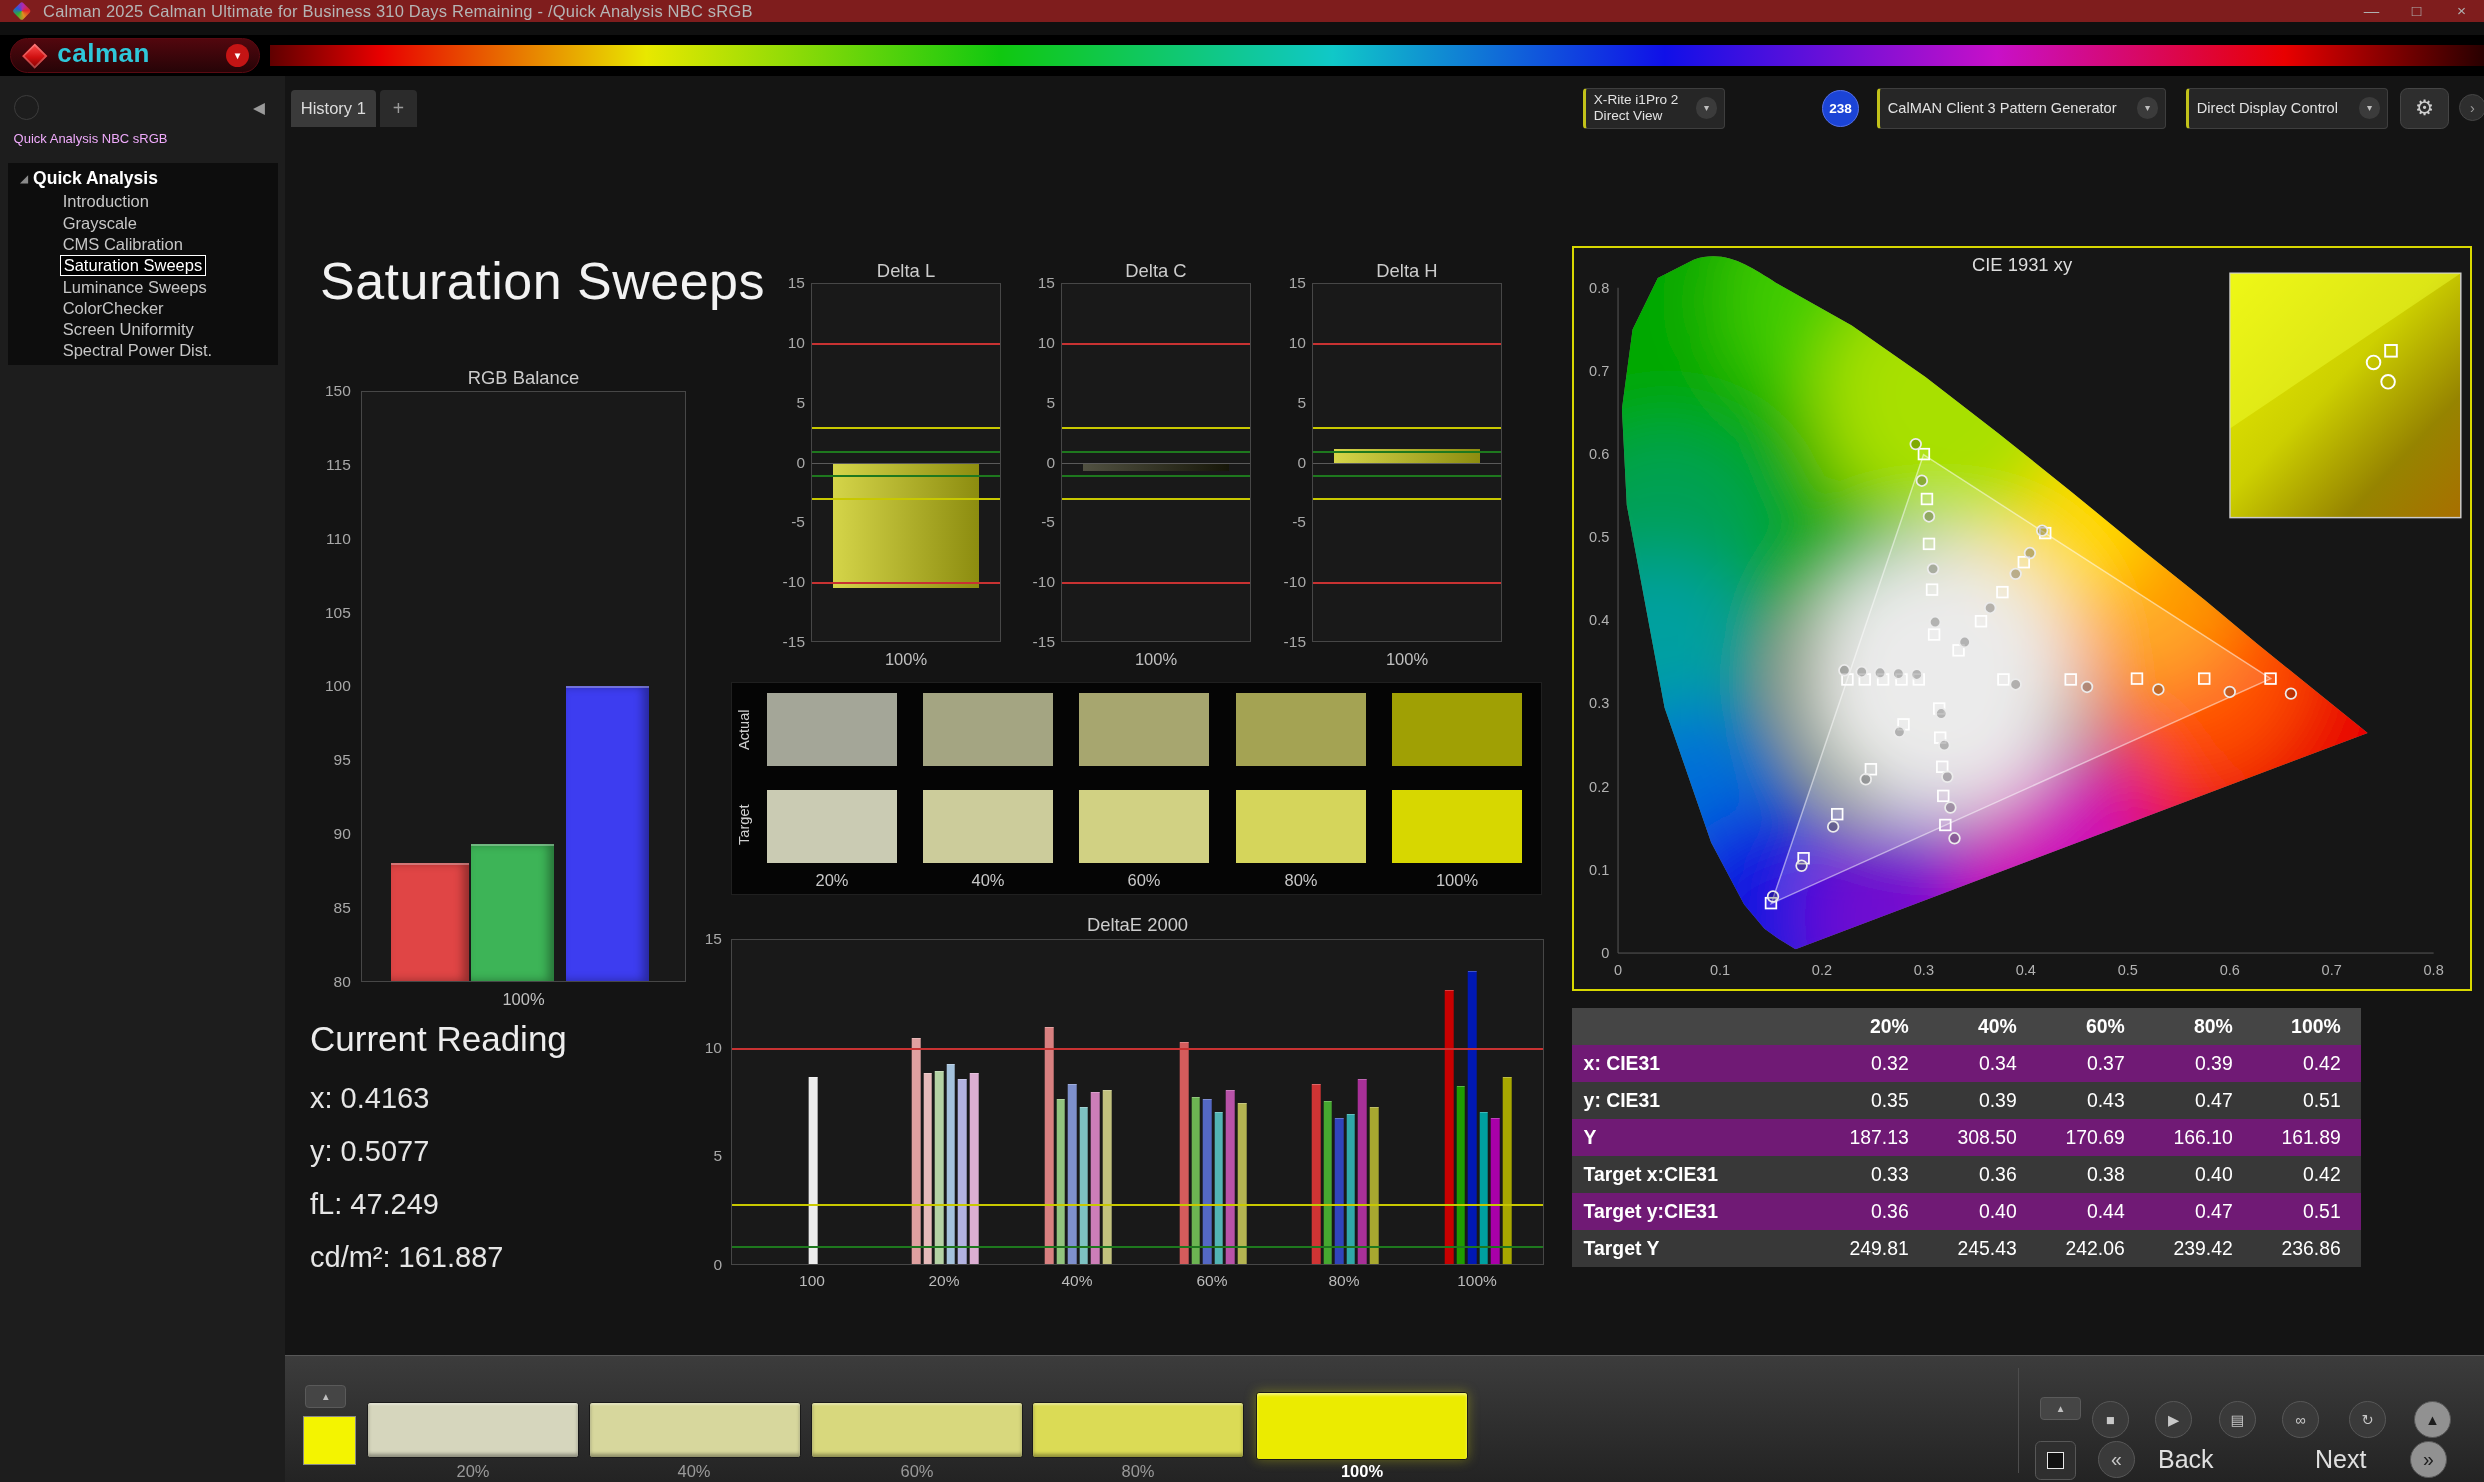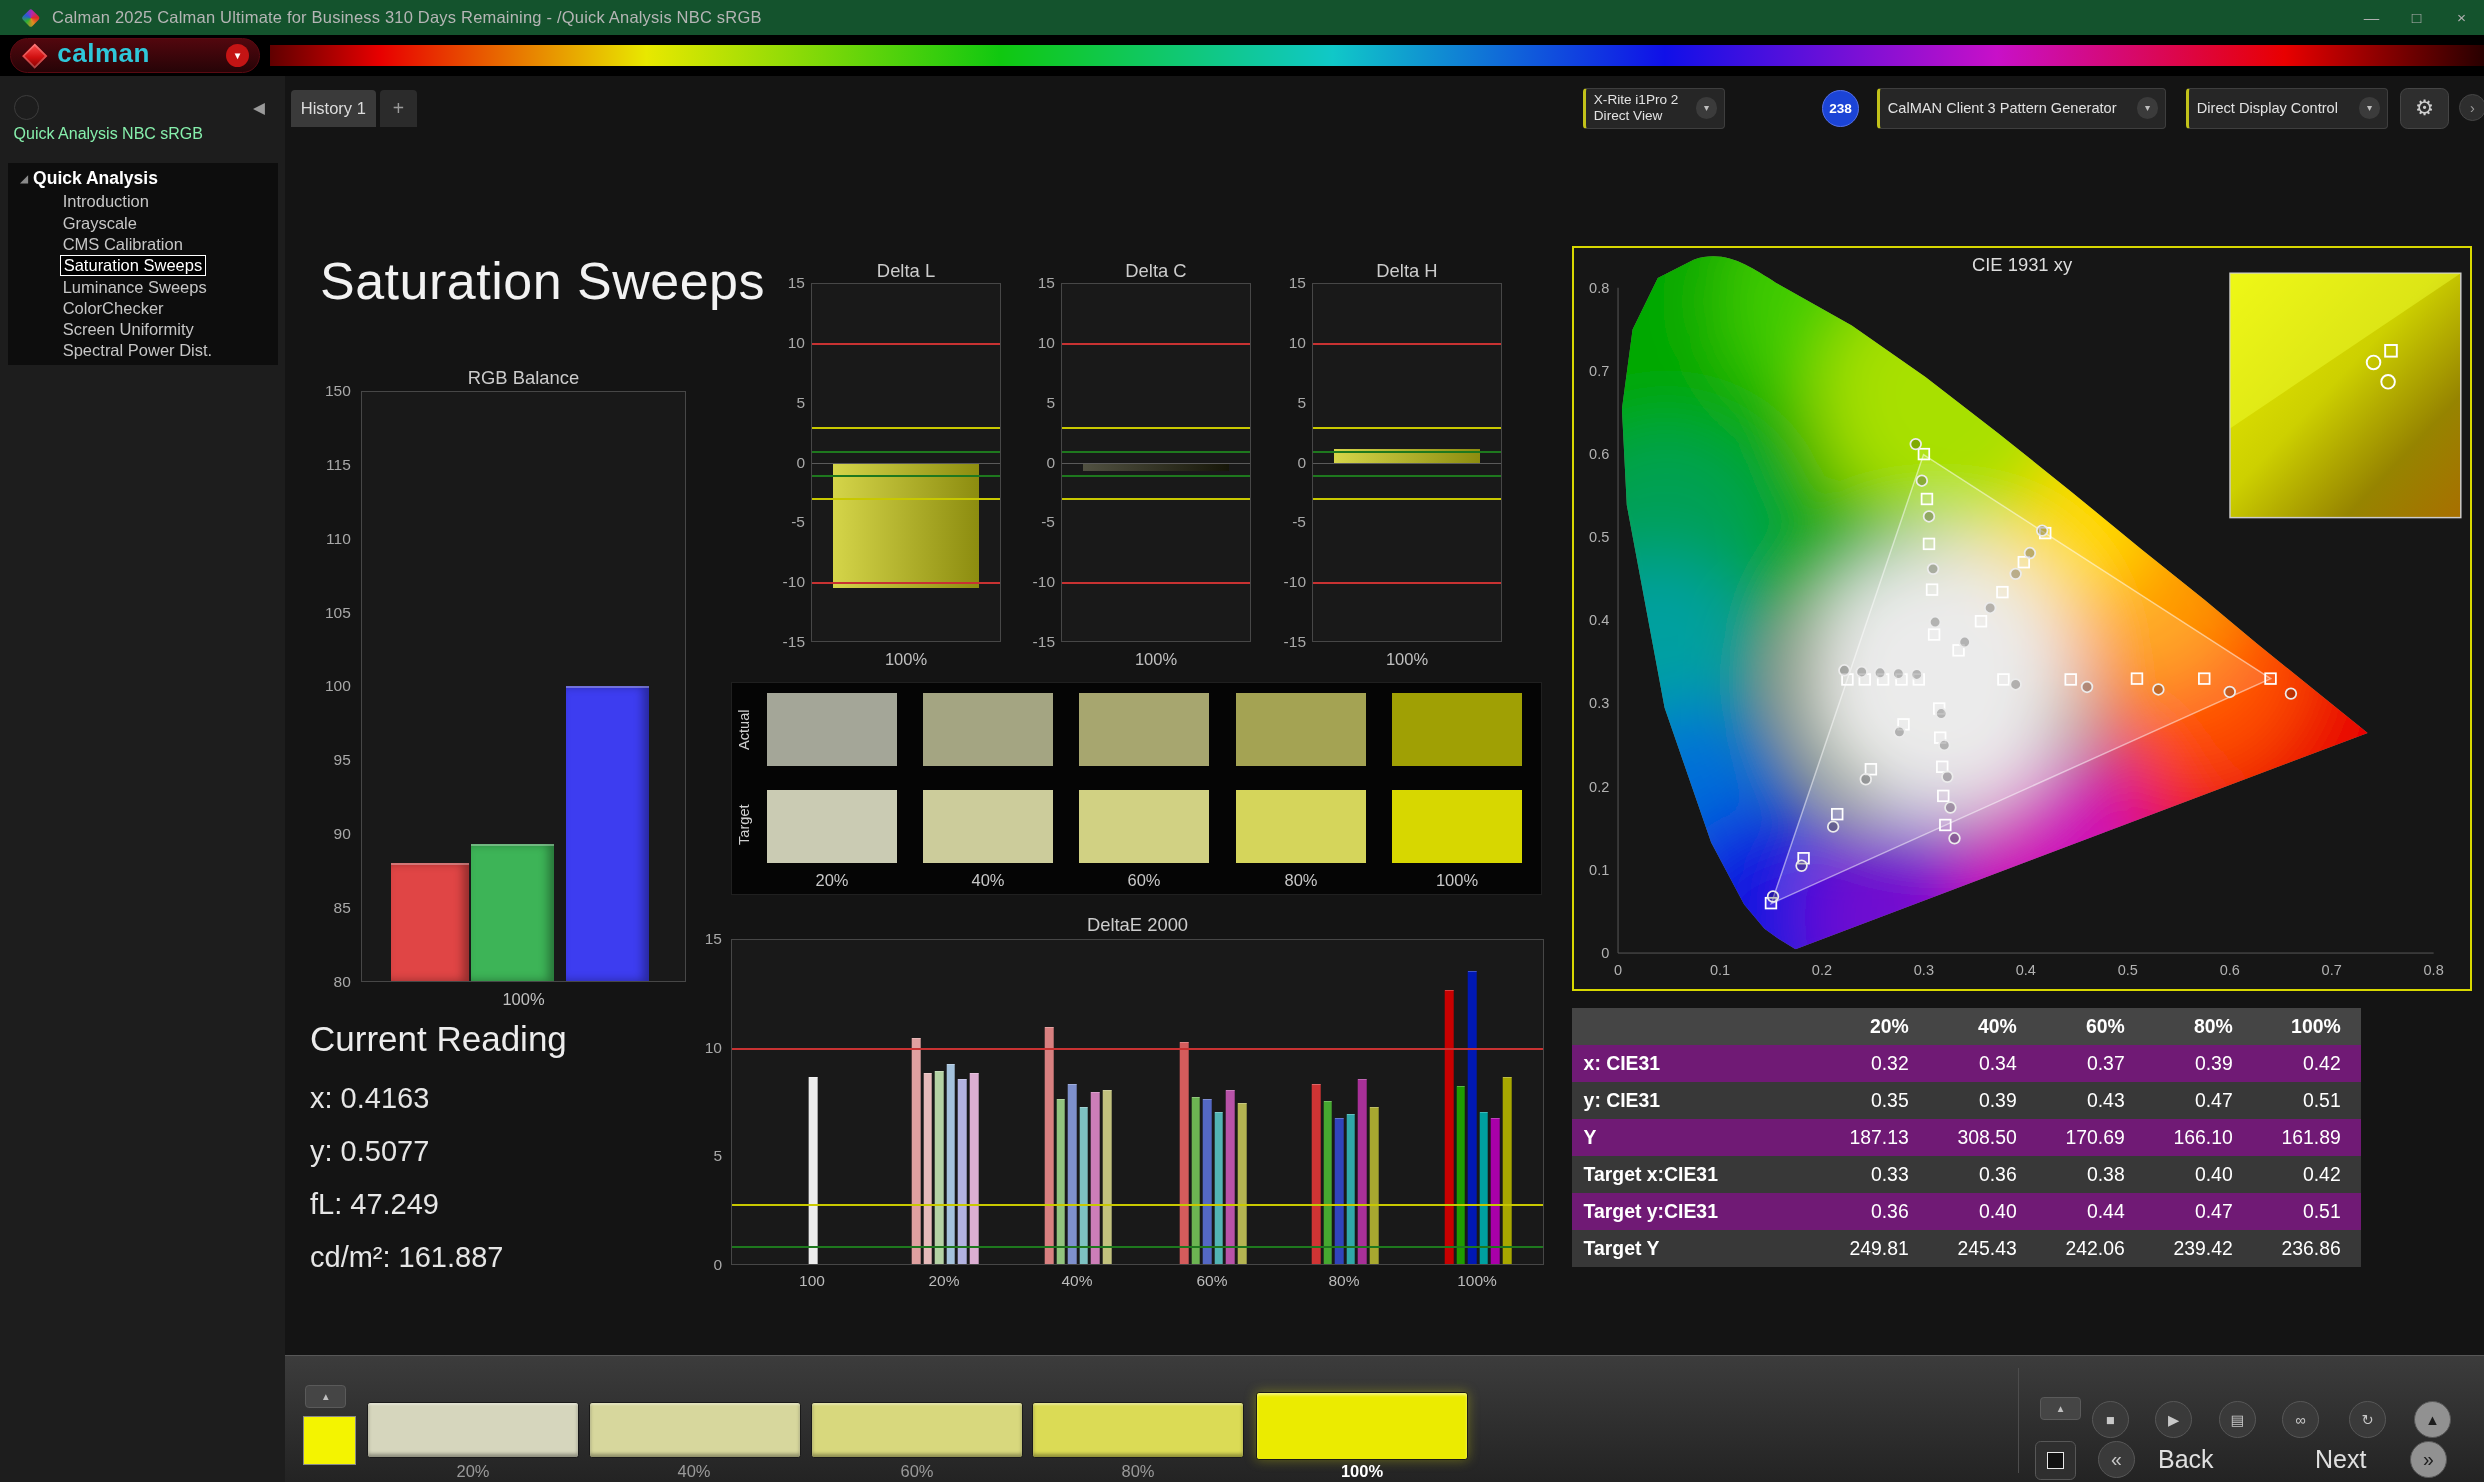--- a/index.html
+++ b/index.html
@@ -1,35 +1,35 @@
 <!DOCTYPE html>
 <html><head>
 <meta charset="utf-8">
 <style>
 *{box-sizing:border-box;margin:0;padding:0}
 html,body{width:2484px;height:1483px;background:#000;font-family:"Liberation Sans",sans-serif;overflow:hidden}
 .app{position:relative;width:2484px;height:1483px;background:#101010}
 
-.titlebar{position:absolute;left:0;top:0;width:100%;height:35px;background:#14532d;display:flex;align-items:center;padding-left:23px}
+.titlebar{position:absolute;left:0;top:0;width:100%;height:22px;background:#7f1d1d;display:flex;align-items:center;padding-left:14px}
 .app-icon{width:15.5px;height:15.5px;border-radius:2.9px;background:conic-gradient(from 40deg,#e02828,#e09020,#30b030,#2858d8,#b028b0,#e02828);transform:rotate(45deg) scale(.85)}
 .title-text{color:#b5b5b5;font-size:16.5px;margin-left:13.6px;letter-spacing:0.2px}
 .win-controls{margin-left:auto;display:flex;height:100%}
 .win-btn{width:45px;height:100%;display:flex;align-items:center;justify-content:center;color:#b0b0b0;font-size:15.5px}
 
 .brandrow{position:absolute;left:0;top:35px;width:100%;height:41px;background:#000}
 .logo{position:absolute;left:9.7px;top:2.9px;width:250px;height:35px;border-radius:17.5px;background:linear-gradient(180deg,#52070e,#260407);border:1px solid #5a0a12;display:flex;align-items:center;padding:0 9.7px}
 .logo-diamond{width:17.5px;height:17.5px;margin:0 5.8px 0 5.8px;background:linear-gradient(135deg,#ff5050 0%,#d01010 55%,#800000 100%);transform:rotate(45deg);box-shadow:inset 0 0 0 1.9px rgba(255,255,255,.25)}
 .logo-text{color:#2fc7d9;font-size:26px;font-weight:bold;letter-spacing:0.5px;margin-left:7.8px;transform:translateY(-1.9px)}
 .logo-dd{margin-left:auto;width:23px;height:23px;border-radius:50%;background:#c41414;color:#fff;font-size:9.7px;display:flex;align-items:center;justify-content:center}
 .rainbow{position:absolute;left:270px;top:9.7px;width:2214px;height:21.3px;background:linear-gradient(90deg,#600000 0%,#e80000 5%,#e8e800 17%,#10c810 33%,#10c8c8 48%,#1010e8 63%,#c810c8 78%,#e80000 91%,#280000 100%)}
 
 .sidebar{position:absolute;left:0;top:76px;width:285px;height:1407px;background:#1d1d1d}
 .sb-ghost{position:absolute;left:13.6px;top:19.4px;width:25px;height:25px;border-radius:50%;border:1px solid #3c3c3c}
 .sb-collapse{position:absolute;right:13.6px;top:19.4px;width:25px;height:25px;color:#9a9a9a;font-size:15.5px;display:flex;align-items:center;justify-content:center}
-.sb-title{position:absolute;left:13.6px;top:49px;font-size:16px;color:#86efac}
+.sb-title{position:absolute;left:13.6px;top:55px;font-size:13px;color:#f0abfc}
 .sb-tree{position:absolute;left:7.8px;top:87px;width:270px;height:202px;background:#0d0d0d;padding-top:2.9px}
 .tree-root{display:flex;align-items:center;height:25px;color:#fff;font-size:17.5px;font-weight:bold}
 .tree-caret{color:#8a8a8a;font-size:9.7px;width:17.5px;text-align:center;margin-left:7.8px}
 .tree-item{height:21.3px;padding-left:52px;display:flex;align-items:center;font-size:16.5px;color:#c6c6c6}
 .tree-item span{padding:0 2.9px;line-height:18.4px}
 .tree-item span.sel{border:1px solid #fff;background:#000;color:#fff}
 
 .main{position:absolute;left:285px;top:76px;width:2199px;height:1407px;background:#141414;overflow:hidden}
 .tab{position:absolute;left:5.8px;top:13.6px;width:85px;height:37px;background:#3a3a3a;border-radius:3.9px 3.9px 0 0;color:#ddd;font-size:16.5px;display:flex;align-items:center;justify-content:center}
 .tab-add{position:absolute;left:95px;top:13.6px;width:37px;height:37px;background:#2b2b2b;border-radius:3.9px 3.9px 0 0;color:#9a9a9a;font-size:19.4px;display:flex;align-items:center;justify-content:center}

